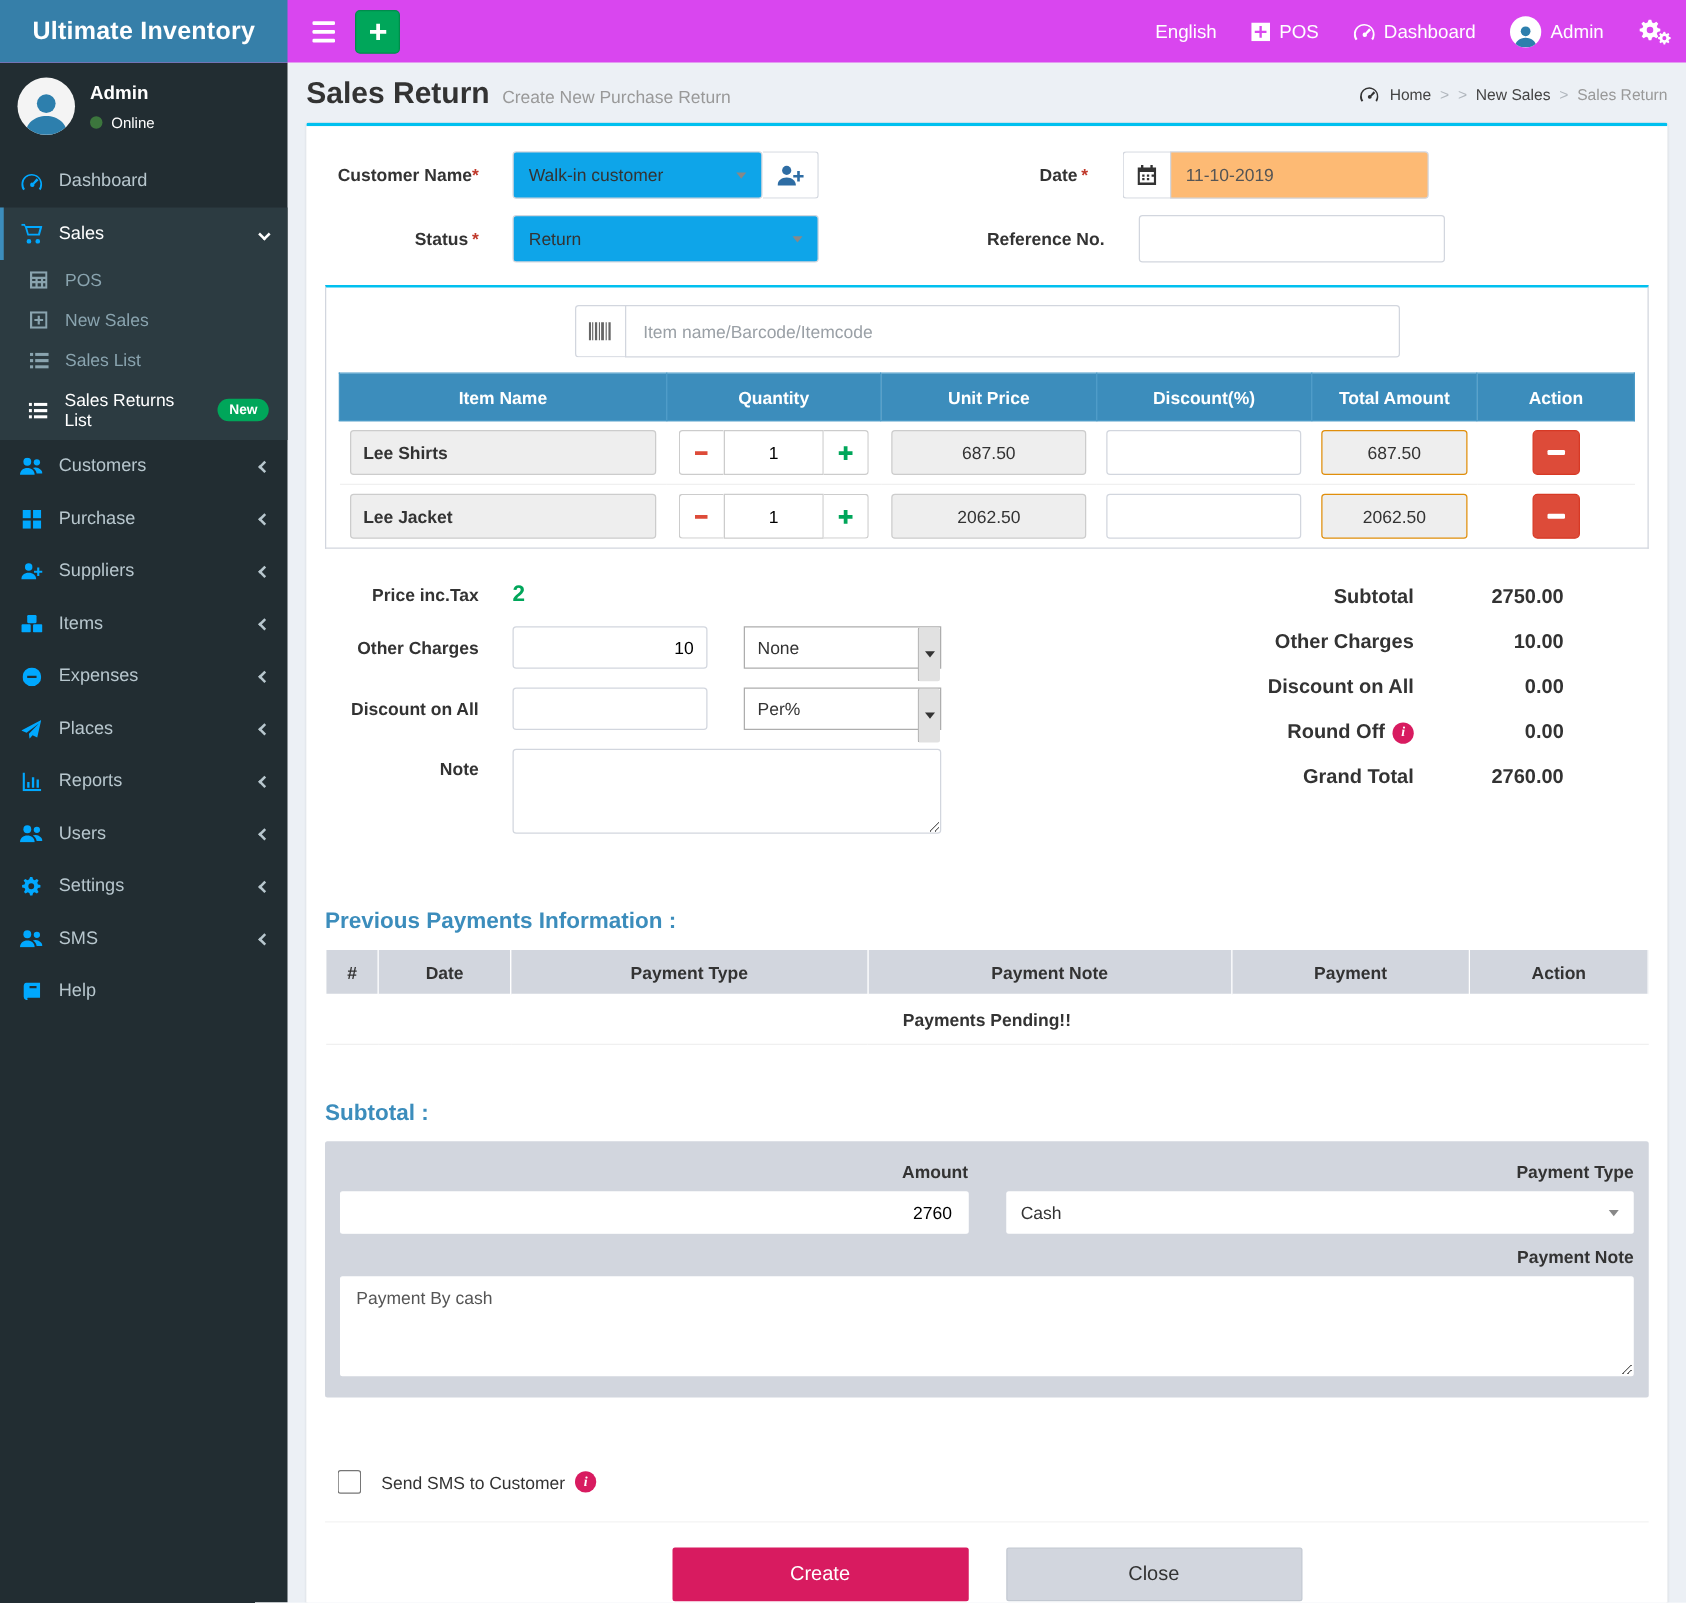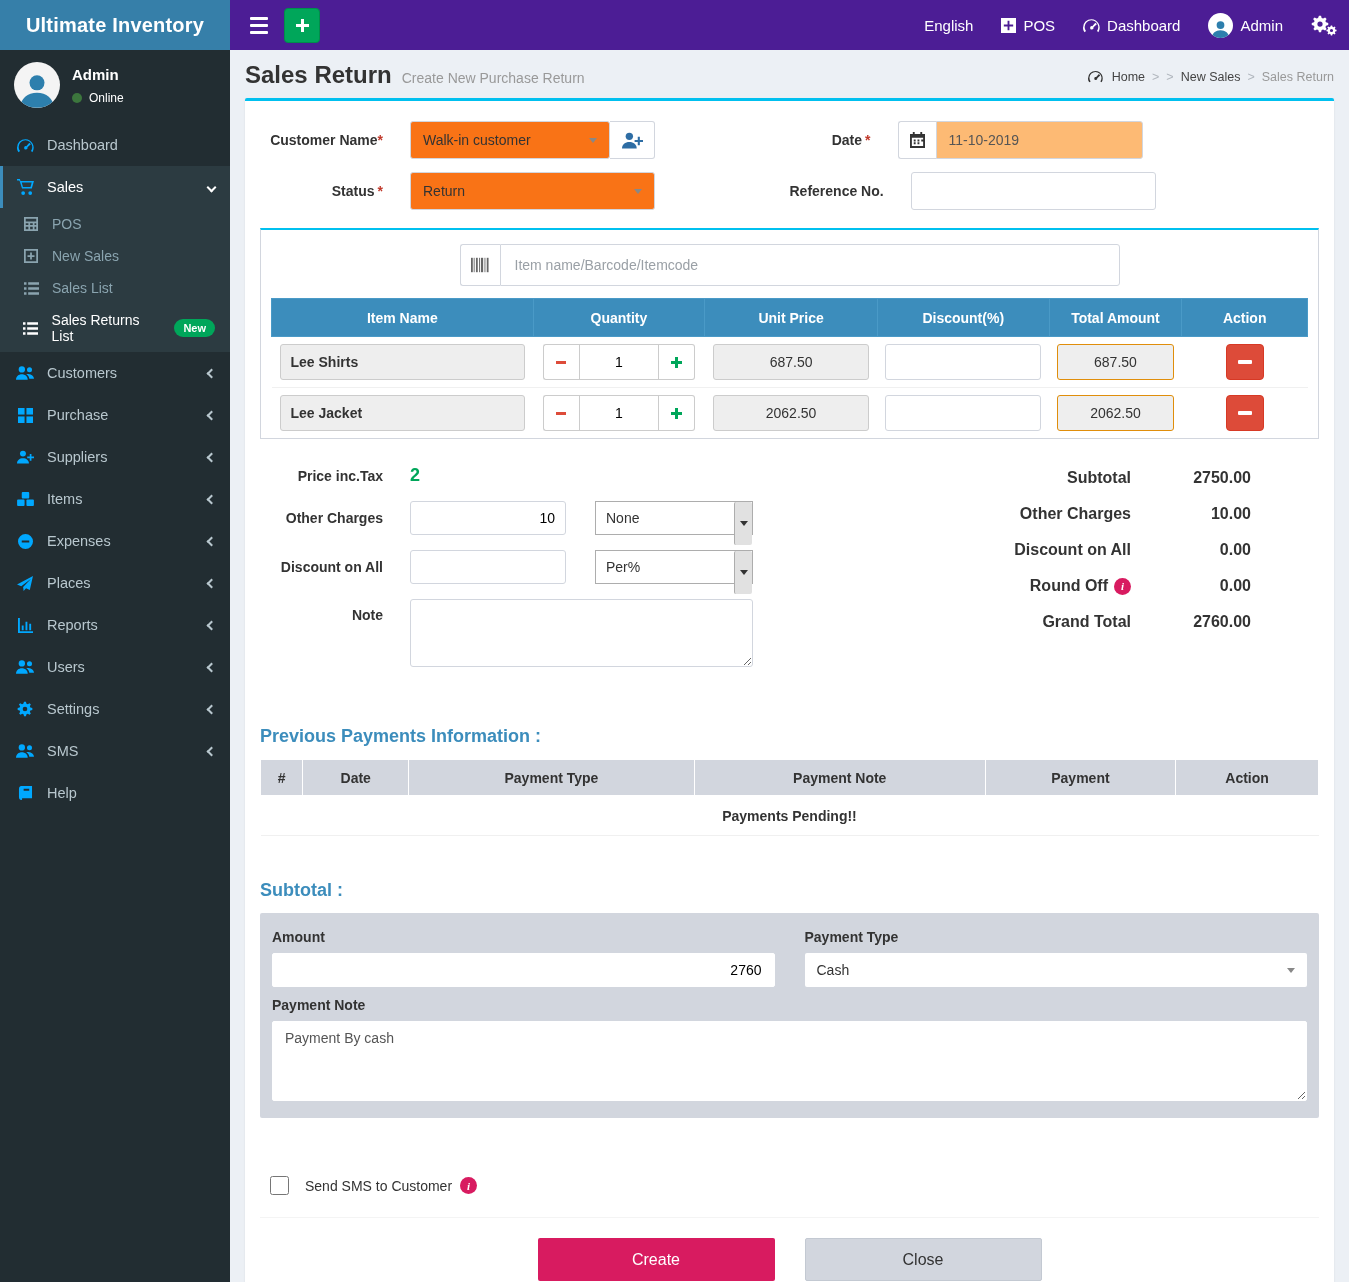--- a/index.html
+++ b/index.html
@@ -3,21 +3,21 @@
 <meta charset="utf-8">
 <style>
   * { box-sizing: border-box; margin: 0; padding: 0; }
   html,body { width:1349px; height:1282px; }
   body {
     font-family: "Liberation Sans", "DejaVu Sans", sans-serif;
     font-size: 14px; color:#333; background:#ecf0f5; overflow:hidden; position:relative;
   }
 
   
-  .navbar { position:absolute; top:0; left:0; right:0; height:50px; background:#4c1d95; display:flex; z-index:10; }
+  .navbar { position:absolute; top:0; left:0; right:0; height:50px; background:#d946ef; display:flex; z-index:10; }
   .logo { width:230px; height:50px; background:#367fa9; color:#fff; font-size:20px; font-weight:bold;
           display:flex; align-items:center; justify-content:center; letter-spacing:.2px; }
   .nav-main { flex:1; display:flex; align-items:center; padding:0 12px; color:#fff; }
   .hamburger { width:34px; height:50px; display:flex; flex-direction:column; justify-content:center; gap:4px; align-items:center; cursor:pointer; }
   .hamburger i { display:block; width:18px; height:3px; background:#fff; border-radius:1px; }
   .add-btn { width:36px; height:35px; background:#00a65a; border:1px solid #008d4c; border-radius:4px;
              display:flex; align-items:center; justify-content:center; margin-left:8px; cursor:pointer; }
   .plus-glyph { position:relative; width:13px; height:13px; display:inline-block; }
   .plus-glyph::before, .plus-glyph::after { content:""; position:absolute; background:#fff; }
   .plus-glyph::before { left:0; top:5px; width:13px; height:3px; }
@@ -64,21 +64,21 @@
   .card { background:#fff; margin:0 15px; border-top:3px solid #00c0ef; border-radius:2px;
           box-shadow:0 1px 2px rgba(0,0,0,.1); padding:20px 15px 14px; }
 
   
   .form-row { display:flex; margin-bottom:13px; }
   .form-col { flex:1; display:flex; align-items:center; }
   .flabel { flex:0 0 150px; text-align:right; font-weight:bold; font-size:14px; color:#333; padding-right:27px; white-space:nowrap; }
   .flabel-sm { flex:0 0 108px; }
   .req { color:#c0392b; }
   .req.sp { margin-left:3px; }
-  .select-box { width:200px; height:38px; border:1px solid #d2d6de; border-radius:3px; background:#f97316;
+  .select-box { width:200px; height:38px; border:1px solid #d2d6de; border-radius:3px; background:#0ea5e9;
                 display:flex; align-items:center; padding:0 12px; cursor:pointer; position:relative; }
   .select-box.wide { width:245px; }
   .caret { width:0; height:0; border-left:4.5px solid transparent; border-right:4.5px solid transparent; border-top:5px solid #888; margin-left:auto; }
   .adduser-btn { width:45px; height:38px; background:#fff; border:1px solid #d2d6de; border-left:none; border-radius:0 3px 3px 0;
                  display:flex; align-items:center; justify-content:center; cursor:pointer; color:#2e6da4; }
   .input-group { display:flex; width:245px; height:38px; }
   .ig-addon { width:38px; border:1px solid #d2d6de; border-right:none; background:#fff; display:flex; align-items:center; justify-content:center; border-radius:3px 0 0 3px; color:#333; }
   .ig-field { flex:1; border:1px solid #d2d6de; background:#fdba74; display:flex; align-items:center; padding:0 12px; color:#555; border-radius:0 3px 3px 0; }
   .text-input { width:245px; height:38px; border:1px solid #d2d6de; border-radius:3px; padding:0 12px; font:inherit; color:#333; }
 
@@ -133,21 +133,21 @@
   .section-heading { color:#3c8dbc; font-size:18px; margin:26px 0 12px; }
   .section-heading.pad { margin-top:44px; }
   table.payments { width:100%; border-collapse:collapse; }
   table.payments th { background:#d2d6de; color:#333; font-weight:bold; height:36px; border:1px solid #fff; text-align:center; font-size:14px; }
   table.payments td { border-bottom:1px solid #f0f0f0; height:40px; text-align:center; font-weight:bold; }
 
   
   .pay-panel { background:#d2d6de; padding:12px 12px 14px; border-radius:2px; }
   .pay-row { display:flex; gap:30px; }
   .pay-col { flex:1; }
-  .pay-label { font-weight:bold; margin:4px 0 8px; color:#333; }
+  .pay-label { font-weight:bold; margin:4px 0 8px; color:#333;text-align:right; }
   .pay-amount { width:100%; height:34px; border:1px solid #fff; border-radius:2px; font:inherit; padding:0 12px; text-align:right; }
   .pay-select { width:100%; height:34px; background:#fff; border-radius:2px; display:flex; align-items:center; padding:0 12px; cursor:pointer; }
   .pay-note { width:100%; height:80px; border:1px solid #fff; border-radius:2px; font:inherit; padding:8px 12px; resize:both; color:#555; }
 
   
   .sms-row { display:flex; align-items:center; gap:16px; margin:58px 0 0 10px; }
   .sms-check { width:19px; height:19px; }
   .sms-label { display:flex; align-items:center; gap:8px; }
   .btn-row { border-top:1px solid #f4f4f4; margin-top:22px; padding-top:20px; display:flex; justify-content:center; gap:30px; }
   .btn { width:237px; height:43px; border:none; border-radius:2px; font:inherit; font-size:16px; cursor:pointer; }

